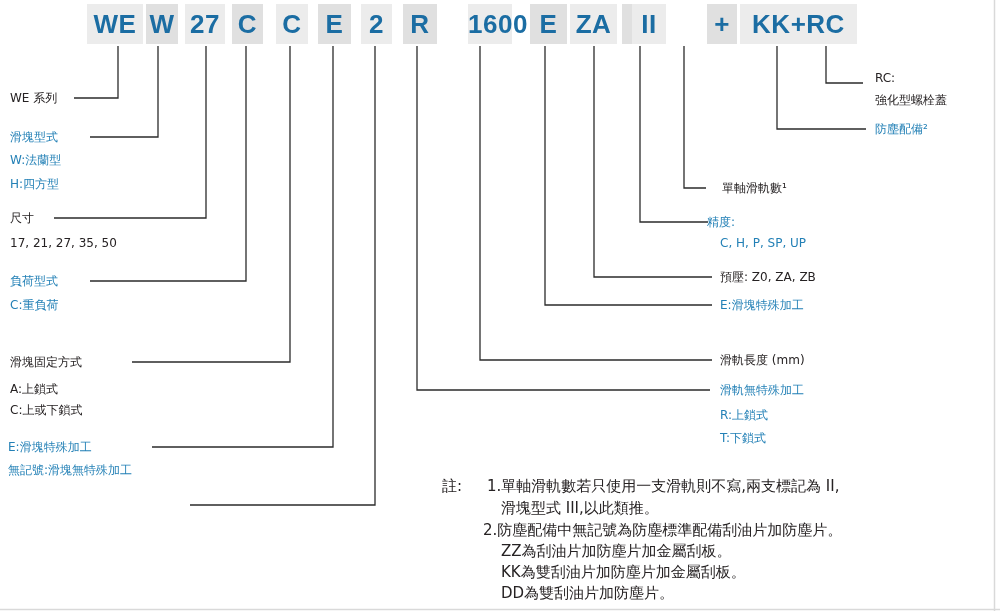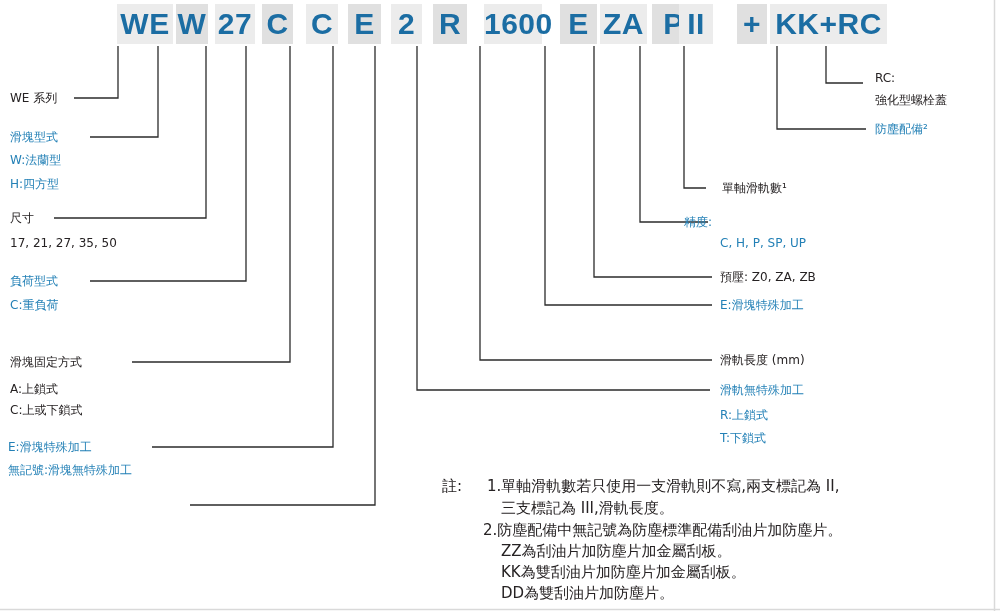--- a/index.html
+++ b/index.html
@@ -12,25 +12,24 @@
     color:var(--text-dark,#262223);
   }
   .connectors{position:absolute;left:0;top:0;width:1000px;height:611px;pointer-events:none;}
   .connectors polyline{fill:none;stroke:var(--line,#2b2b2b);stroke-width:1.3;}
   .connectors line.edge{stroke:var(--page-edge,#d9d9d9);stroke-width:1.5;}
 
   .seg{
     position:absolute;top:4px;height:40px;line-height:40px;
     text-align:center;
     font-family:"Liberation Sans","DejaVu Sans",sans-serif;
-    font-weight:bold;font-size:30px;
+    font-weight:bold;font-size:26px;
     color:var(--code-blue,#1b6da3);
     letter-spacing:.5px;
     white-space:nowrap;
-    margin-left:30px;
   }
   .seg.light{background:var(--seg-light,#ececec);}
   .seg.dark{background:var(--seg-dark,#e0e0e0);}
 
   .t{
     position:absolute;
     font-size:12px;line-height:17px;white-space:nowrap;
   }
   .t.black{color:var(--text-dark,#262223);}
   .t.blue{color:var(--label-blue,#2380b6);}
@@ -68,25 +67,25 @@
 
   <div>
     <div class="seg light" style="left:87px;width:56px">WE</div>
     <div class="seg dark" style="left:146px;width:32px">W</div>
     <div class="seg light" style="left:185px;width:40px">27</div>
     <div class="seg dark" style="left:232px;width:31px">C</div>
     <div class="seg light" style="left:276px;width:32px">C</div>
     <div class="seg dark" style="left:318px;width:33px">E</div>
     <div class="seg light" style="left:361px;width:31px">2</div>
     <div class="seg dark" style="left:403px;width:34px">R</div>
-    <div class="seg light" style="left:454px;width:58px">1600</div>
+    <div class="seg light" style="left:468px;width:44px">1600</div>
     <div class="seg dark" style="left:530px;width:37px">E</div>
     <div class="seg light" style="left:570px;width:47px">ZA</div>
     <div class="seg dark" style="left:622px;width:43px">P</div>
-    <div class="seg light" style="left:649px;width:34px">II</div>
+    <div class="seg light" style="left:632px;width:34px">II</div>
     <div class="seg dark" style="left:707px;width:30px">+</div>
     <div class="seg light" style="left:740px;width:117px">KK+RC</div>
   </div>
 
   <div class="t black" style="left:10px;top:90px">WE 系列</div>
 
   <div class="t blue" style="left:10px;top:129px">滑塊型式</div>
   <div class="t blue" style="left:10px;top:152px">W:法蘭型</div>
   <div class="t blue" style="left:10px;top:176px">H:四方型</div>
 
@@ -104,36 +103,36 @@
   <div class="t blue" style="left:8px;top:462px">無記號:滑塊無特殊加工</div>
 
 
   <div class="t black" style="left:875px;top:70px">RC:</div>
   <div class="t black" style="left:875px;top:92px">強化型螺栓蓋</div>
 
   <div class="t blue" style="left:875px;top:121px">防塵配備²</div>
 
   <div class="t black" style="left:722px;top:180px">單軸滑軌數¹</div>
 
-  <div class="t blue" style="left:684px;top:214px">精度:</div>
+  <div class="t blue" style="left:707px;top:214px">精度:</div>
   <div class="t blue" style="left:720px;top:235px">C, H, P, SP, UP</div>
 
   <div class="t black" style="left:720px;top:269px">預壓: Z0, ZA, ZB</div>
 
   <div class="t blue" style="left:720px;top:297px">E:滑塊特殊加工</div>
 
   <div class="t black" style="left:720px;top:352px">滑軌長度 (mm)</div>
 
   <div class="t blue" style="left:720px;top:382px">滑軌無特殊加工</div>
   <div class="t blue" style="left:720px;top:407px">R:上鎖式</div>
   <div class="t blue" style="left:720px;top:430px">T:下鎖式</div>
 
   <div>
     <div class="note" style="left:442px;top:478px">註:</div>
     <div class="note" style="left:487px;top:478px">1.單軸滑軌數若只使用一支滑軌則不寫,兩支標記為 II,</div>
-    <div class="note" style="left:501px;top:500px">三支標記為 III,滑軌長度。</div>
+    <div class="note" style="left:501px;top:500px">滑塊型式 III,以此類推。</div>
     <div class="note" style="left:483px;top:522px">2.防塵配備中無記號為防塵標準配備刮油片加防塵片。</div>
     <div class="note" style="left:501px;top:543px">ZZ為刮油片加防塵片加金屬刮板。</div>
     <div class="note" style="left:501px;top:564px">KK為雙刮油片加防塵片加金屬刮板。</div>
     <div class="note" style="left:501px;top:585px">DD為雙刮油片加防塵片。</div>
   </div>
 
 </div>
 
 </body></html>

